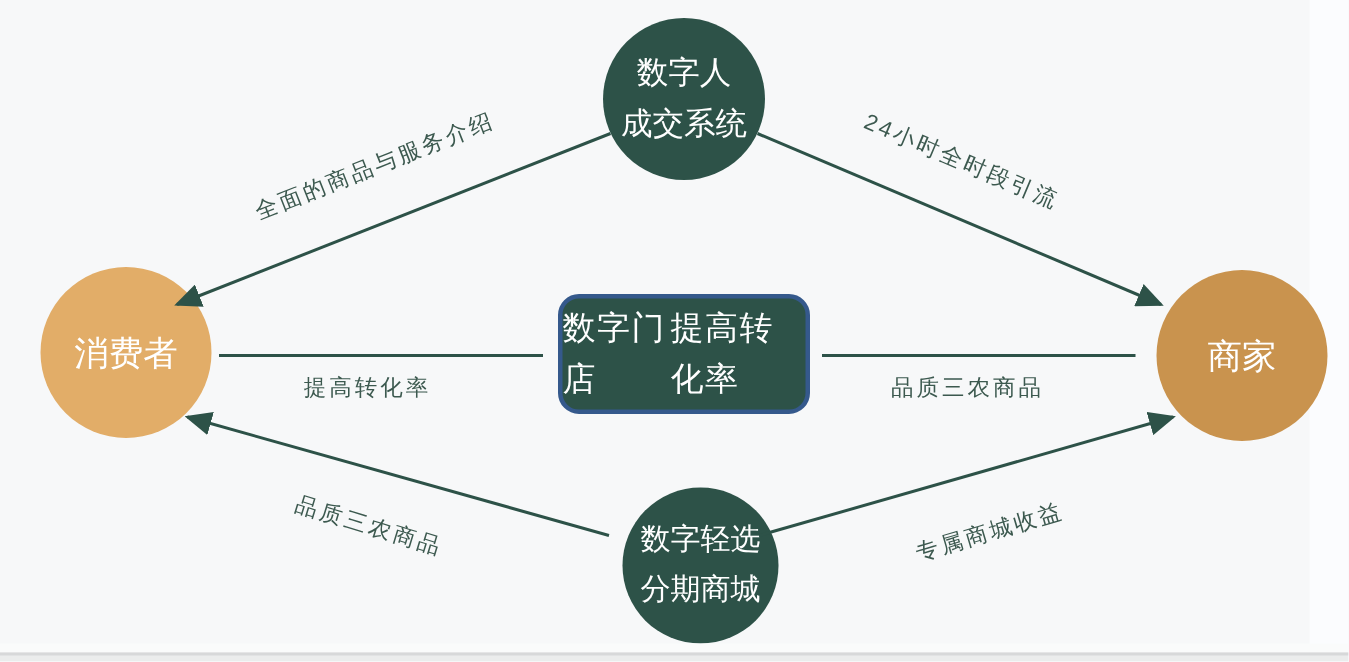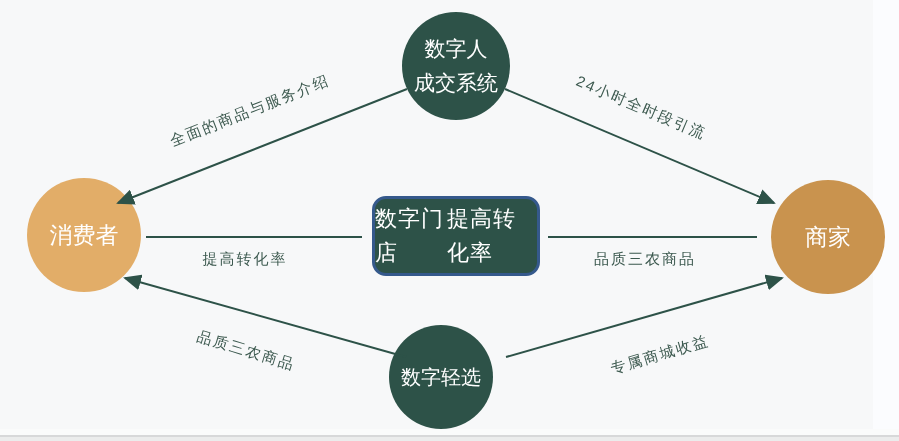--- a/index.html
+++ b/index.html
@@ -26,21 +26,21 @@
     stroke-width:2;
   }
   .node-circle{
     position:absolute;border-radius:50%;
     display:flex;flex-direction:column;align-items:center;justify-content:center;
     text-align:center;z-index:2;
     color:var(--node-text,#ffffff);
   }
   .node-circle.green{background:var(--dark-green,#2d5248);}
   .circle-top   {left:402px;top:12px; width:108px;height:108px;font-size:21px;line-height:34px;}
-  .circle-bottom{left:389px;top:325px;width:104px;height:104px;font-size:20px;line-height:33px;}
+  .circle-bottom{left:415px;top:325px;width:104px;height:104px;font-size:20px;line-height:33px;}
   .circle-left  {left:27px; top:178px;width:114px;height:114px;background:var(--consumer-gold,#e2ad68);font-size:23px;}
   .circle-right {left:771px;top:180px;width:114px;height:114px;background:var(--merchant-gold,#c9934e);font-size:23px;}
   .center-box{
     position:absolute;left:372px;top:196px;width:168px;height:80px;
     background:var(--dark-green,#2d5248);
     border:3px solid var(--box-border-blue,#35598c);
     border-radius:14px;box-sizing:border-box;
     display:flex;flex-direction:row;align-items:center;justify-content:center;
     color:var(--node-text,#ffffff);font-size:22px;line-height:34px;
     letter-spacing:1px;z-index:4;
@@ -80,20 +80,21 @@
   <div class="node-circle circle-right">
     <div>商家</div>
   </div>
 
   <div class="node-circle circle-left">
     <div>消费者</div>
   </div>
 
   <div class="node-circle green circle-bottom">
     <div>数字轻选</div>
+    <div>分期商城</div>
   </div>
 
   <div class="center-box">
     <div>数字门店</div>
     <div>提高转化率</div>
   </div>
 
   <svg class="connectors" width="899" height="441" viewBox="0 0 899 441">
     <defs>
       <marker id="arrowhead" markerWidth="9" markerHeight="8" refX="8" refY="4" orient="auto">

